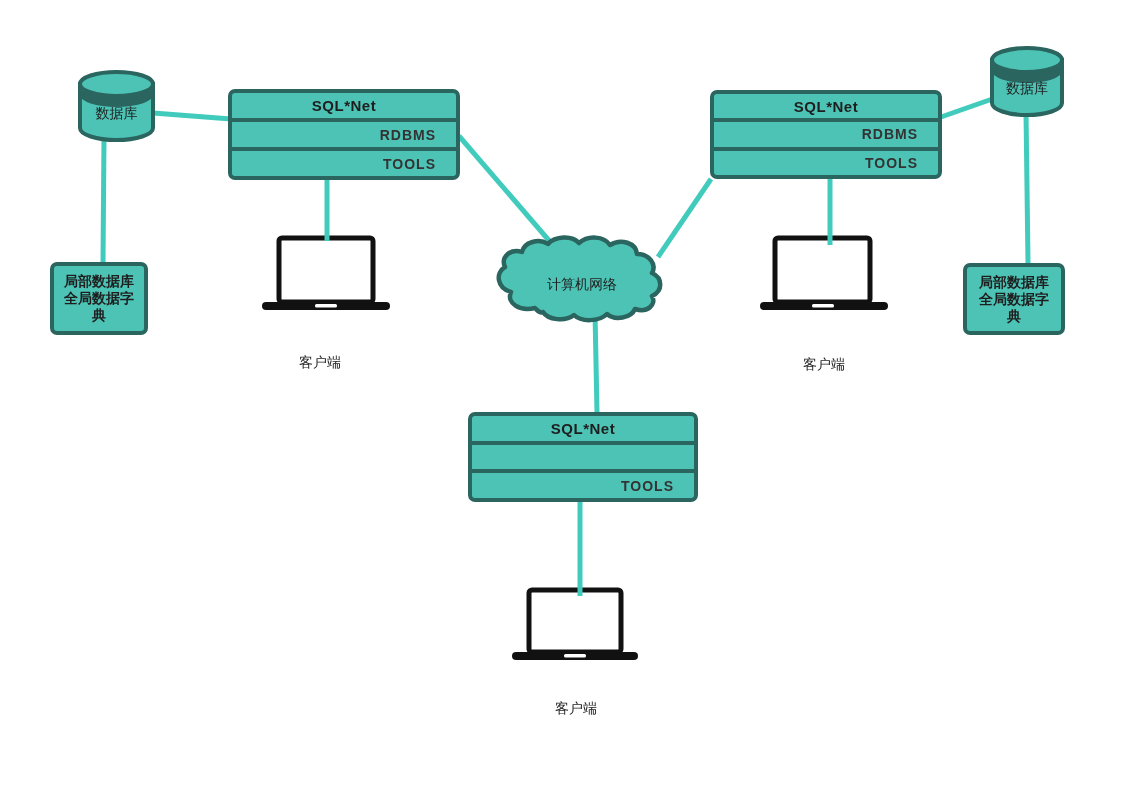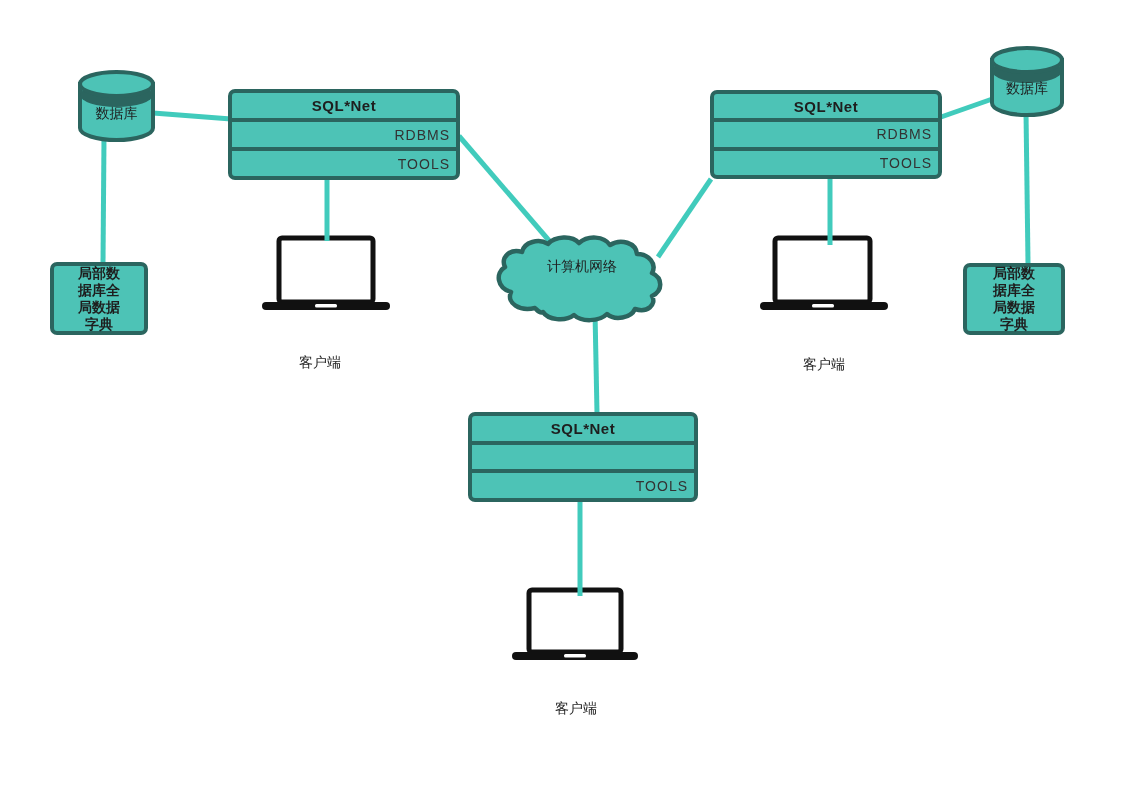--- a/index.html
+++ b/index.html
@@ -28,31 +28,31 @@
   }
   .stack .row{
     flex:1;display:flex;align-items:center;
     color:var(--text-row);font-size:14px;
   }
   .stack .row.title{
     justify-content:center;font-weight:bold;font-size:15px;
     color:var(--text-dark);letter-spacing:0.5px;
   }
   .stack .row.side{
-    justify-content:flex-end;padding-right:6px;letter-spacing:1px;
+    justify-content:flex-end;padding-right:20px;letter-spacing:1px;font-weight:bold;
   }
   .stack .row + .row{border-top:4px solid var(--shape-border);}
   .dict{
     position:absolute;box-sizing:border-box;
     background:var(--shape-fill);
     border:4px solid var(--shape-border);
     border-radius:7px;
     display:flex;align-items:center;justify-content:center;
     text-align:center;font-weight:bold;font-size:14px;line-height:17px;
-    color:var(--text-dark);padding:2px 20px;
+    color:var(--text-dark);padding:2px 6px;
   }
   .lbl{
     position:absolute;font-weight:normal;font-size:14px;
     color:var(--text-dark);text-align:center;
   }
   .cyl-body{fill:var(--shape-fill);stroke:var(--shape-border);stroke-width:4;}
   .cyl-band{fill:var(--shape-border);}
   .cyl-top{fill:var(--shape-fill);stroke:var(--shape-border);stroke-width:4;}
   .cloud-shape{fill:var(--shape-fill);stroke:var(--shape-border);stroke-width:4.5;stroke-linejoin:round;}
   .ln{stroke:var(--connector);stroke-width:5;fill:none;}
@@ -146,18 +146,18 @@
   <div class="dict" style="left:50px;top:262px;width:98px;height:73px;">
     <span>局部数据库全局数据字典</span>
   </div>
 
   <div class="dict" style="left:963px;top:263px;width:102px;height:72px;">
     <span>局部数据库全局数据字典</span>
   </div>
 
   <div class="lbl" style="left:80px;top:105px;width:73px;">数据库</div>
   <div class="lbl" style="left:992px;top:80px;width:70px;">数据库</div>
-  <div class="lbl" style="left:522px;top:258px;width:120px;">计算机网络</div>
+  <div class="lbl" style="left:522px;top:276px;width:120px;">计算机网络</div>
   <div class="lbl" style="left:270px;top:354px;width:100px;">客户端</div>
   <div class="lbl" style="left:774px;top:356px;width:100px;">客户端</div>
   <div class="lbl" style="left:526px;top:700px;width:100px;">客户端</div>
 
 </div>
 
 </body></html>

